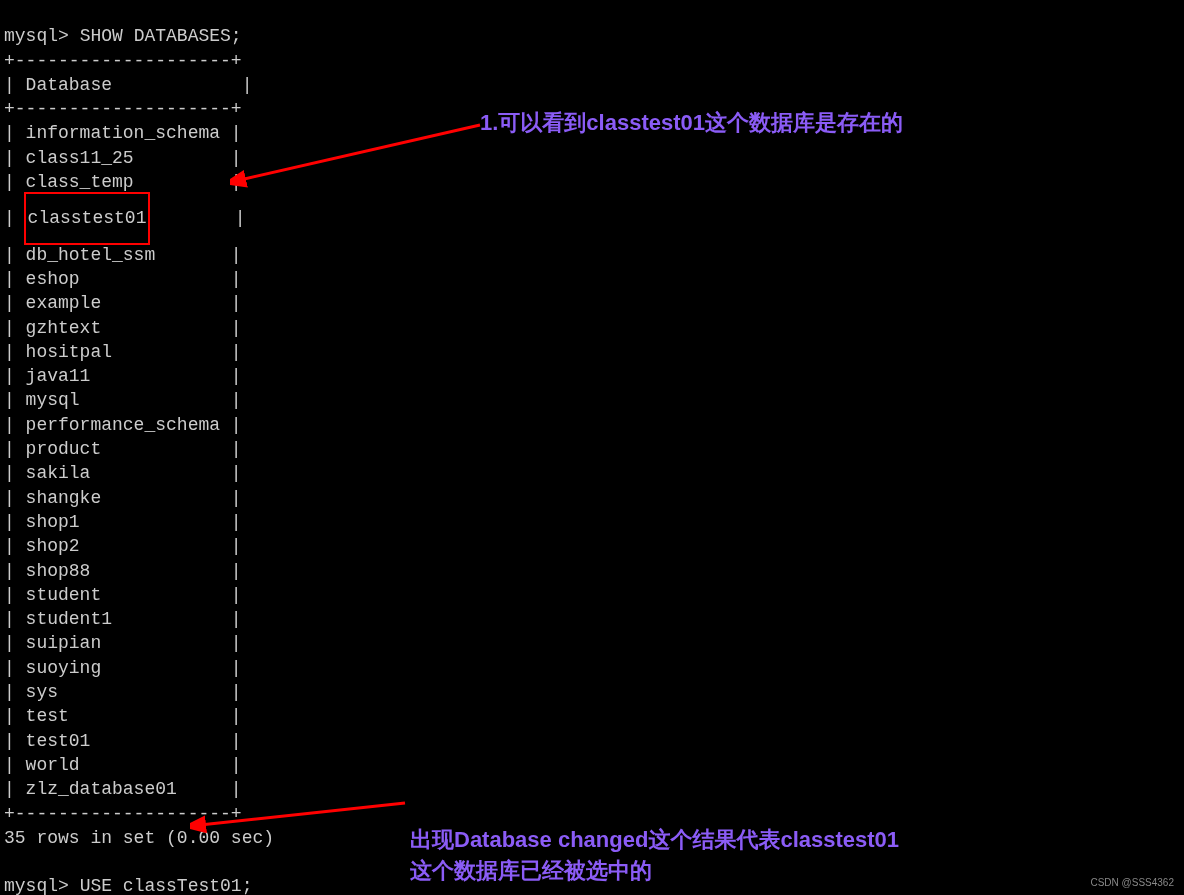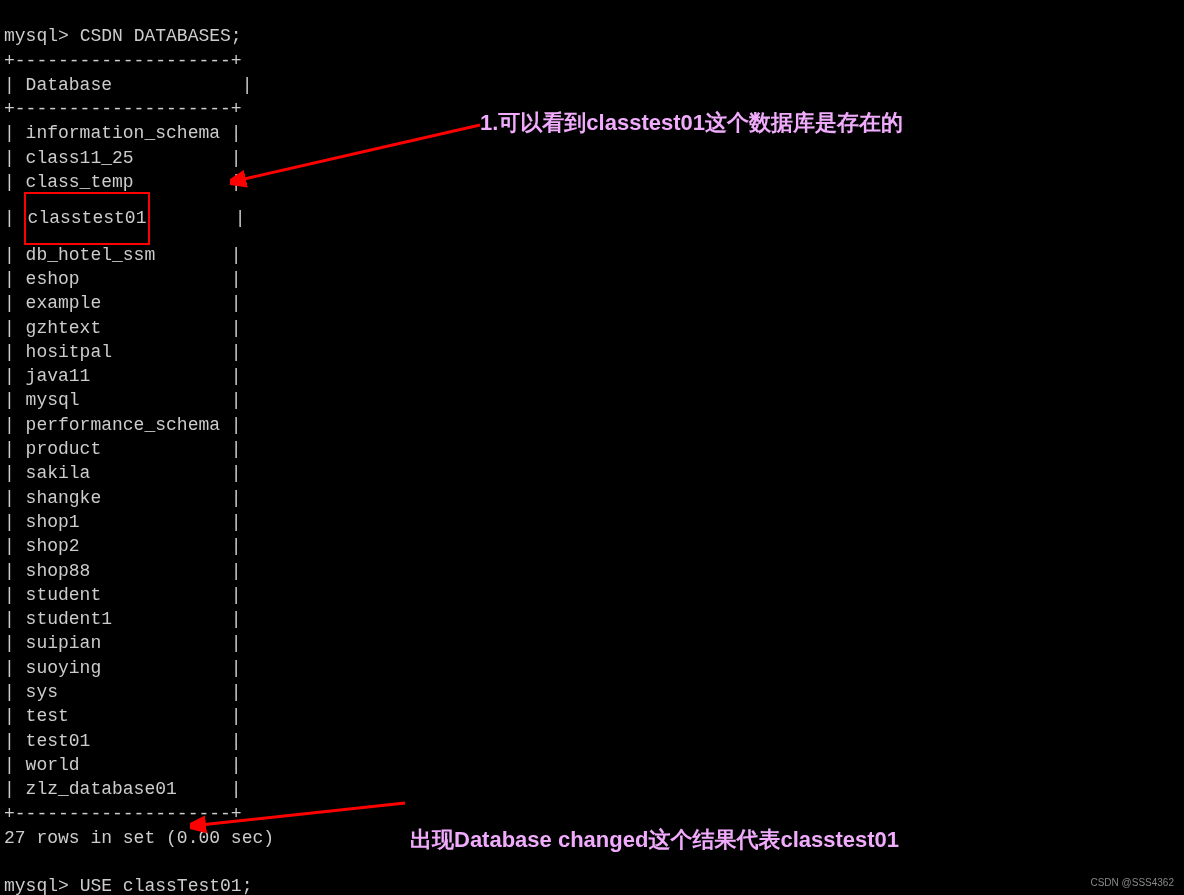--- a/index.html
+++ b/index.html
@@ -19,21 +19,21 @@
     white-space: pre;
   }
   .db-row { padding-left: 0; }
   .highlighted {
     outline: 2px solid red;
     display: inline-block;
     padding: 12px 2px;
   }
   .annotation {
     position: absolute;
-    color: #f0abfc;
+    color: #8b5cf6;
     font-family: "Microsoft YaHei", "SimHei", sans-serif;
     font-weight: bold;
     font-size: 22px;
     line-height: 1.4;
   }
   .watermark {
     position: absolute;
     bottom: 6px;
     right: 10px;
     color: #888;
@@ -47,46 +47,47 @@
   .underline-red {
     text-decoration: underline;
     text-decoration-color: #ff0000;
     text-decoration-thickness: 2px;
   }
 </style>
 </head>
 <body>
 
 <div class="terminal">
-<span><span>mysql&gt; </span><span>CSDN DATABASES;</span></span>
+<span><span>mysql&gt; </span><span>SHOW DATABASES;</span></span>
 <span>+--------------------+</span>
 <span><span>| </span><span>Database</span>           <span> |</span></span>
 <span>+--------------------+</span>
 <div id="db-list"><div class="db-row">| information_schema |</div><div class="db-row">| class11_25         |</div><div class="db-row">| class_temp         |</div><div class="db-row">| <span class="highlighted">classtest01</span>        |</div><div class="db-row">| db_hotel_ssm       |</div><div class="db-row">| eshop              |</div><div class="db-row">| example            |</div><div class="db-row">| gzhtext            |</div><div class="db-row">| hositpal           |</div><div class="db-row">| java11             |</div><div class="db-row">| mysql              |</div><div class="db-row">| performance_schema |</div><div class="db-row">| product            |</div><div class="db-row">| sakila             |</div><div class="db-row">| shangke            |</div><div class="db-row">| shop1              |</div><div class="db-row">| shop2              |</div><div class="db-row">| shop88             |</div><div class="db-row">| student            |</div><div class="db-row">| student1           |</div><div class="db-row">| suipian            |</div><div class="db-row">| suoying            |</div><div class="db-row">| sys                |</div><div class="db-row">| test               |</div><div class="db-row">| test01             |</div><div class="db-row">| world              |</div><div class="db-row">| zlz_database01     |</div></div><span>+--------------------+</span>
-<span>27 rows in set (0.00 sec)</span>
+<span>35 rows in set (0.00 sec)</span>
 
 <span><span>mysql&gt; </span><span>USE classTest01;</span></span>
 <span class="underline-red">Database changed</span>
 
 
 </div>
 
 <div class="annotation" style="top:108px; left:480px;">1.可以看到classtest01这个数据库是存在的</div>
 
 <svg class="arrow" style="top:115px; left:230px;" width="260" height="80">
   <defs>
     <marker id="ah1" markerWidth="10" markerHeight="10" refX="2" refY="3" orient="auto">
       <path d="M0,0 L0,6 L8,3 z" fill="red"></path>
     </marker>
   </defs>
   <line x1="250" y1="10" x2="10" y2="65" stroke="red" stroke-width="3" marker-end="url(#ah1)"></line>
 </svg>
 
 <div class="annotation" style="top:785px; left:410px;margin-top:40px;">
   <div>出现Database changed这个结果代表classtest01</div>
+  <div>这个数据库已经被选中的</div>
 </div>
 
 <svg class="arrow" style="top:795px; left:190px;" width="230" height="40">
   <defs>
     <marker id="ah2" markerWidth="10" markerHeight="10" refX="2" refY="3" orient="auto">
       <path d="M0,0 L0,6 L8,3 z" fill="red"></path>
     </marker>
   </defs>
   <line x1="215" y1="8" x2="10" y2="30" stroke="red" stroke-width="3" marker-end="url(#ah2)"></line>
 </svg>

